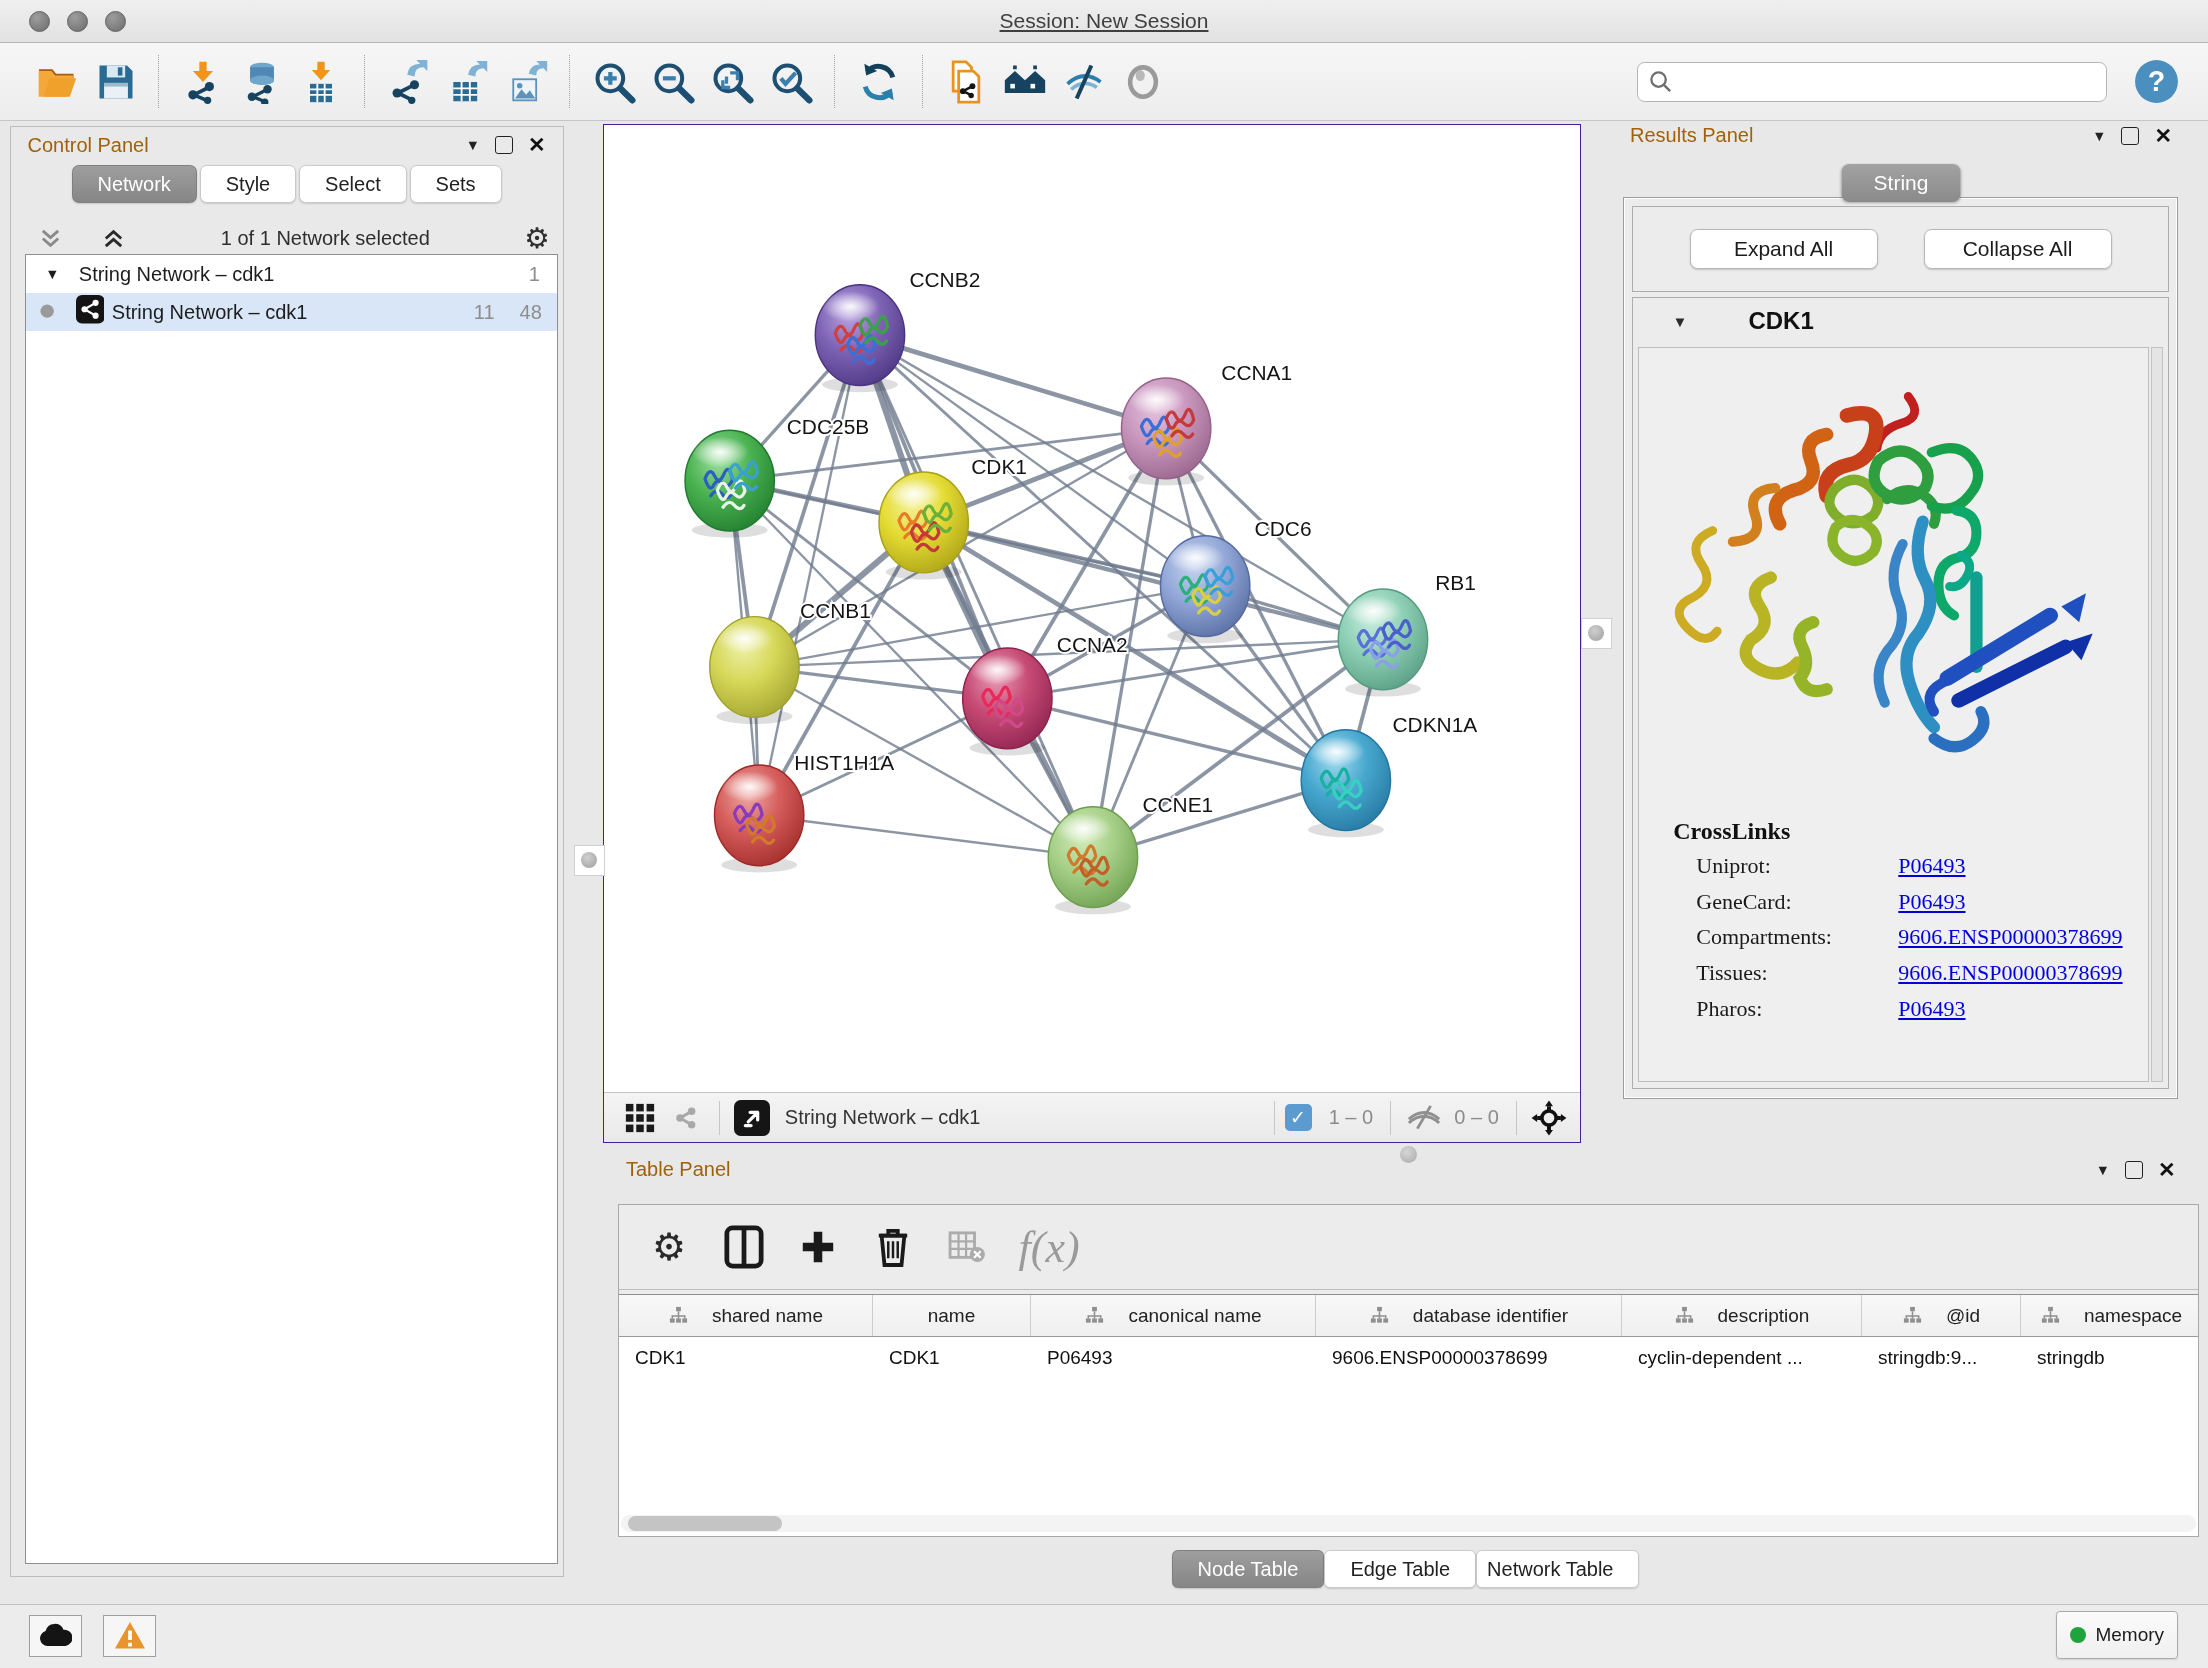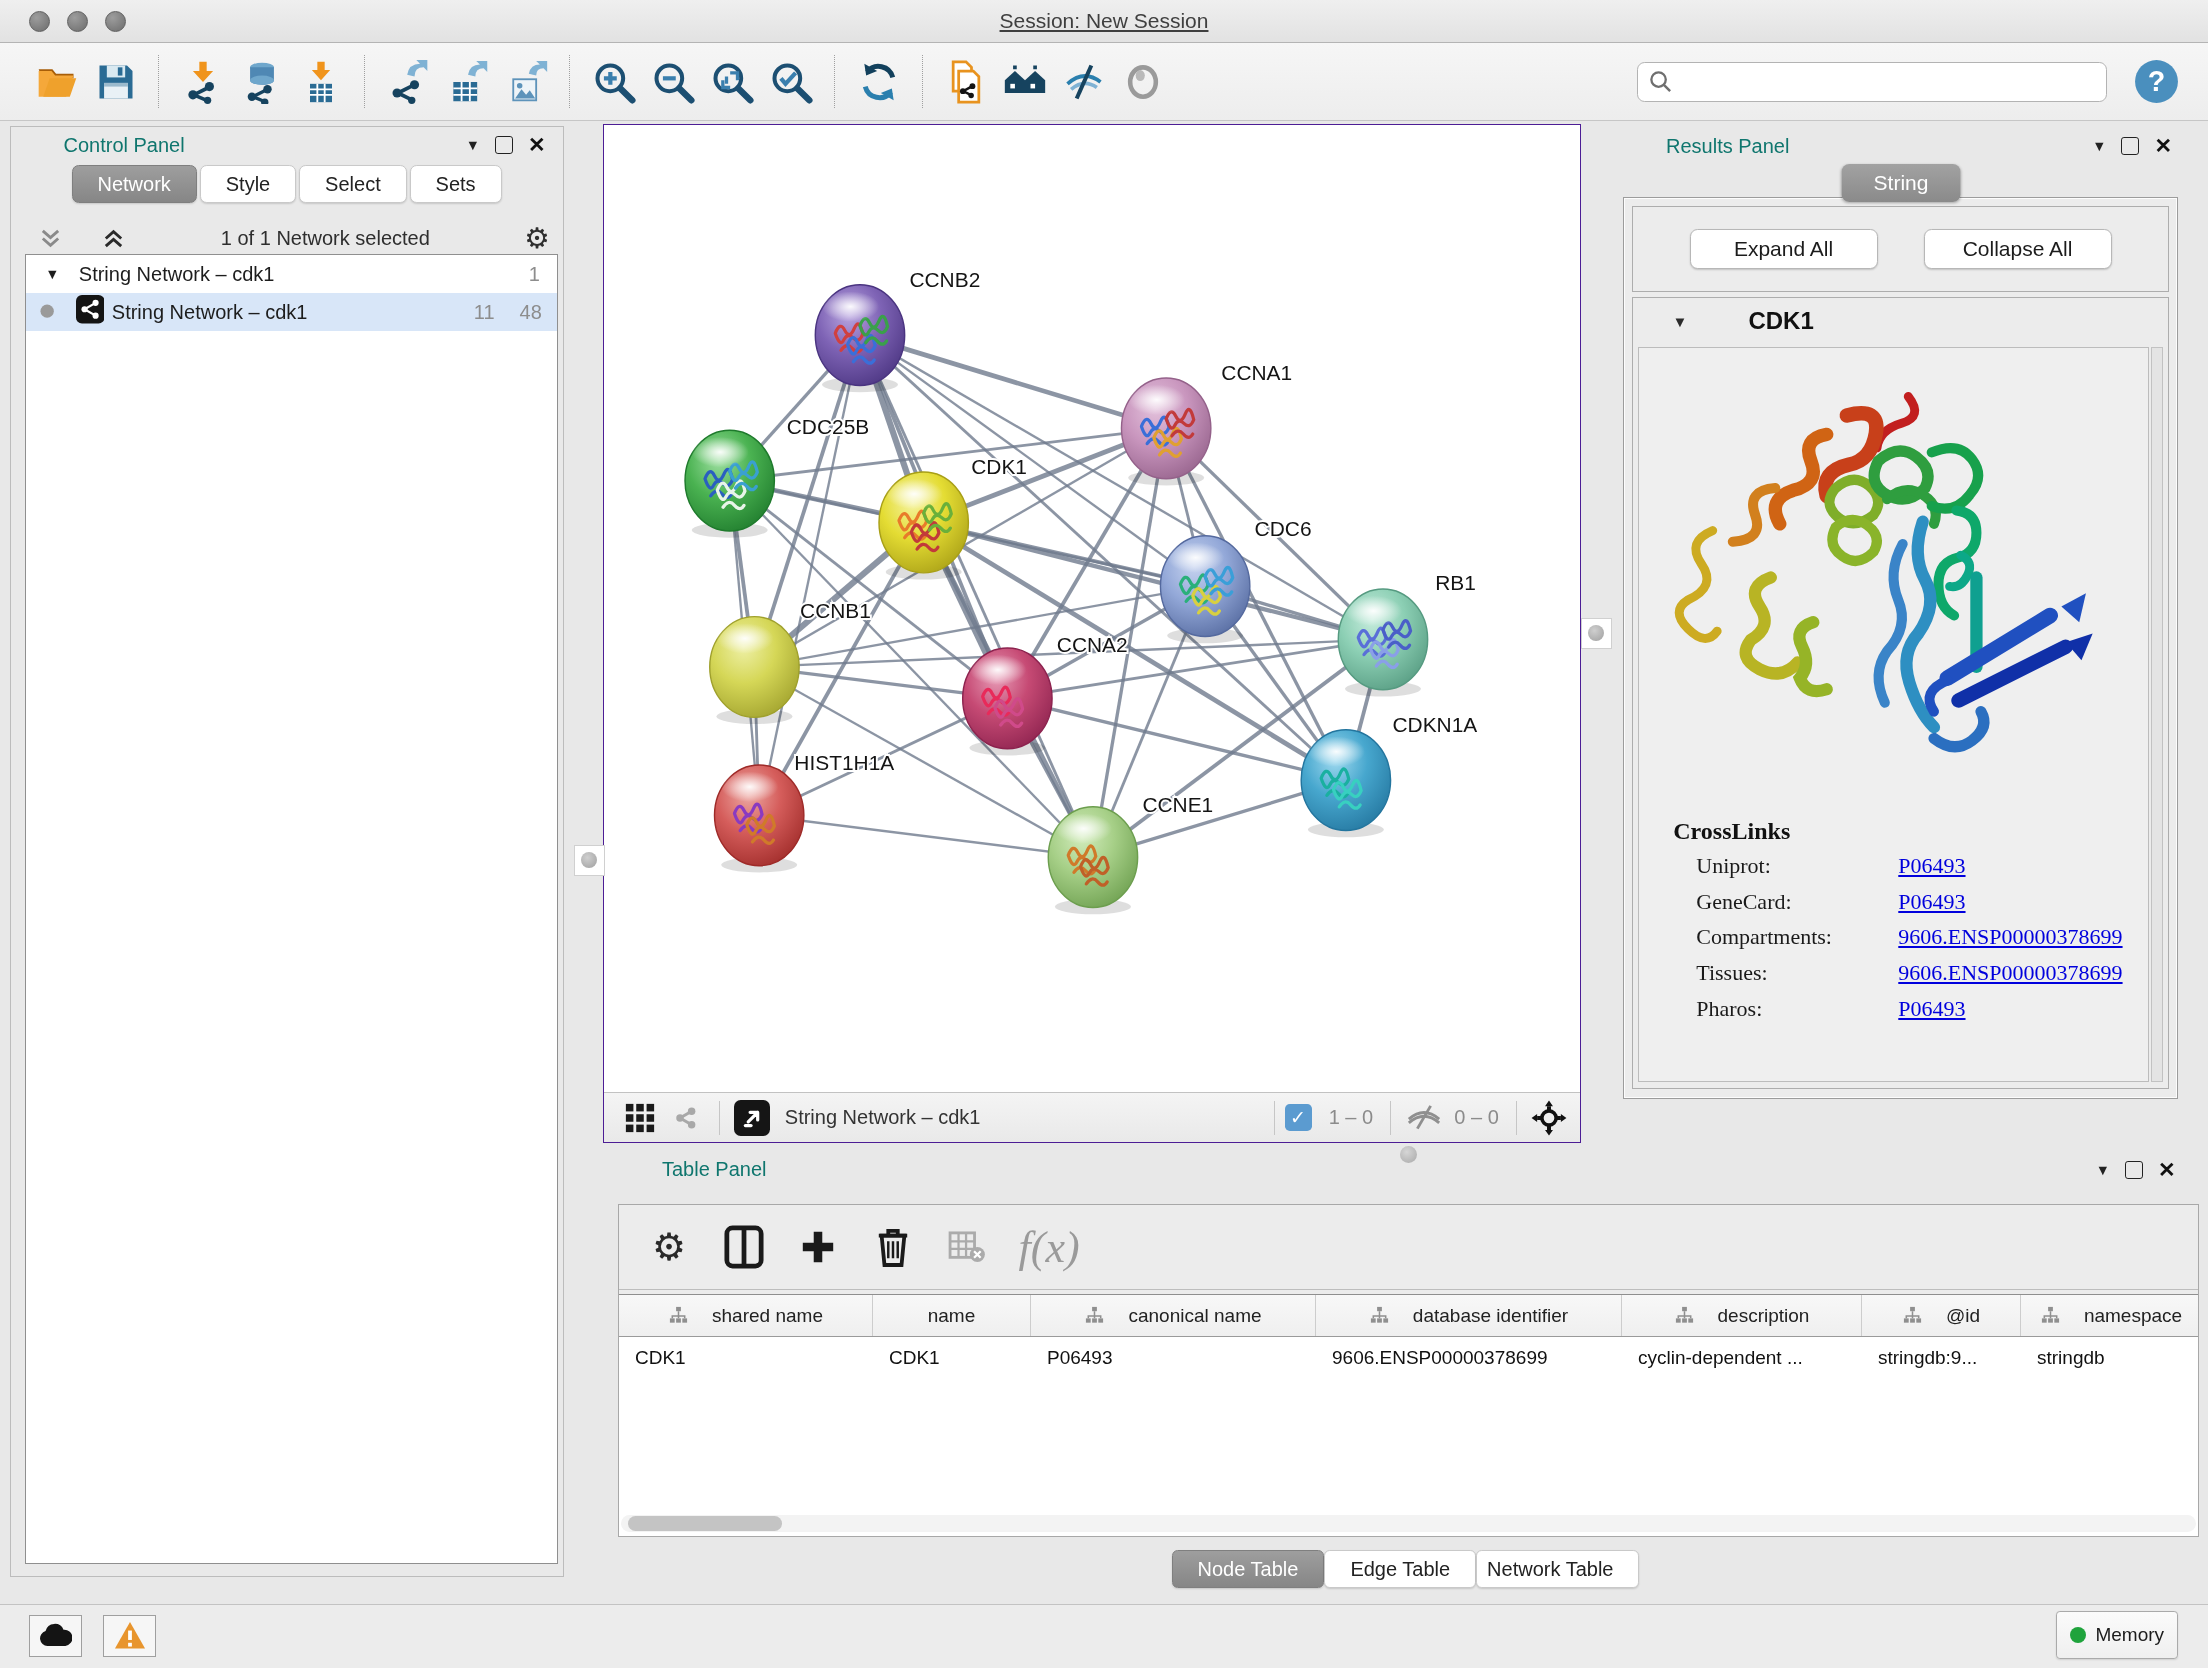--- a/index.html
+++ b/index.html
@@ -21,21 +21,21 @@
   .tb-btn{width:59px;height:53px;display:flex;align-items:center;justify-content:center;flex:0 0 auto;}
   .tb-btn svg{width:44px;height:44px;}
   .tb-sep{width:1px;height:53px;border-left:1.9px dotted #9f9f9f;margin:0 13.3px;flex:0 0 auto;}
   .search-wrap{margin-left:auto;display:flex;align-items:center;}
   .search-box{width:470px;height:40px;border:1px solid #b3b3b3;border-radius:7.6px;background:#fff;
     display:flex;align-items:center;padding:0 9.5px;box-sizing:border-box;}
   .search-box input{border:none;outline:none;flex:1;font-size:19px;font-family:"Liberation Sans",sans-serif;background:transparent;}
   .help-btn{width:49px;height:49px;margin-left:25px;}
 
   
-  .panel-title{font-size:20px;color:#0f766e;margin-left:36px;}
+  .panel-title{font-size:20px;color:#a16207;}
   .panel-ctrl{display:flex;align-items:center;gap:15px;}
   .pc-collapse{font-size:14.3px;color:#222;}
   .pc-float{width:16px;height:16px;border:1.9px solid #222;border-radius:2.9px;}
   .pc-close{font-size:21px;color:#111;font-weight:bold;}
 
   
   .control-panel{position:absolute;left:9.5px;top:126px;width:554px;height:1451px;background:#e9e9e9;
     border:1px solid #bcbcbc;box-sizing:border-box;}
   .cp-head{position:absolute;left:0;top:0;width:100%;height:36px;display:flex;align-items:center;
     padding:0 17px;box-sizing:border-box;}
@@ -70,21 +70,21 @@
 
   
   .vhandle{position:absolute;width:28.5px;height:28.5px;background:#fff;border:1px solid #d0d0d0;
     display:flex;align-items:center;justify-content:center;}
   .vhandle i{width:16px;height:16px;border-radius:50%;background:radial-gradient(circle at 40% 35%,#cfcfcf,#9f9f9f);display:block;}
   .hhandle{position:absolute;width:17px;height:17px;border-radius:50%;
     background:radial-gradient(circle at 40% 35%,#d6d6d6,#a8a8a8);}
 
   
   .results-panel{position:absolute;left:1605px;top:124px;width:592px;height:1035px;}
-  .rp-head{height:34px;display:flex;align-items:flex-end;padding:0 25px;}
+  .rp-head{height:34px;display:flex;align-items:flex-start;padding:0 25px;}
   .rp-head .panel-ctrl{margin-left:auto;}
   .rp-tab{position:absolute;left:50%;transform:translateX(-50%);top:40px;height:38px;line-height:38px;
     padding:0 32px;background:linear-gradient(#a2a2a2,#8a8a8a);color:#fff;font-size:21px;border-radius:7.6px;
     box-shadow:0 1px 2.9px rgba(0,0,0,.3);z-index:2;}
   .rp-box{position:absolute;left:18px;top:73px;width:555px;height:902px;background:#ececec;
     border:1px solid #9c9c9c;box-shadow:inset 0 0 0 1px #fdfdfd;box-sizing:border-box;}
   .rp-btnrow{position:absolute;left:7.6px;top:7.6px;right:7.6px;height:84px;border:1px solid #adadad;
     display:flex;align-items:center;justify-content:center;gap:46px;background:#ececec;}
   .rp-btn{min-width:186px;height:38px;background:#fff;border:1px solid #b7b7b7;border-radius:7.6px;
     font-size:21px;color:#1c1c1c;display:flex;align-items:center;justify-content:center;

